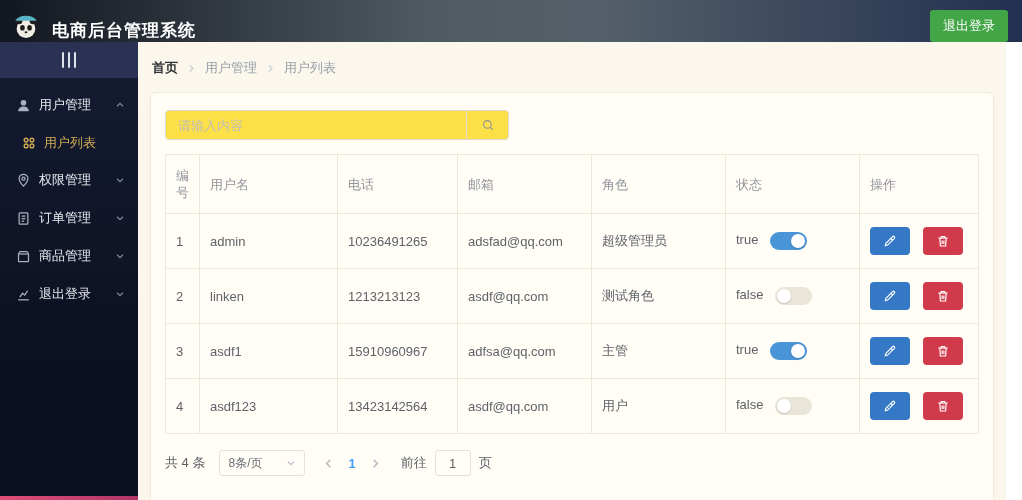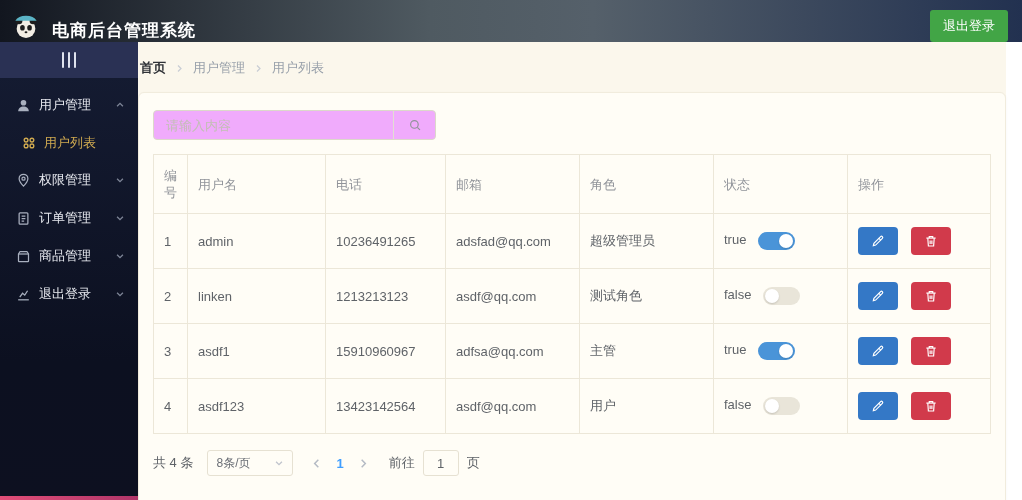--- a/index.html
+++ b/index.html
@@ -32,33 +32,33 @@
   .menu-item .mi-label { flex:1; }
   .menu-item .mi-chevron { display:flex; color:#7d8496; }
   .menu-item.sub { padding-left:22px; height:37px; }
   .menu-item.active { color:#d0aa50; }
   .menu-item.active .mi-icon { color:#d0aa50; }
   .rot180 { transform:rotate(180deg); }
   .sidebar-accent { position:absolute; left:0; bottom:0; width:100%; height:4px;
     background:linear-gradient(90deg,#e14e78,#b03569); }
 
   
-  .main { flex:1; background:#fbf7ec; padding:12px 0 0; margin-right:16px; }
+  .main { flex:1; background:#fbf7ec; padding:12px 12px 0; margin-right:16px; }
   .breadcrumb { display:flex; align-items:center; gap:9px; font-size:13px; margin:5px 0 0 2px; }
   .crumb { color:#98a0aa; }
   .crumb.first { color:#2f3237; font-weight:700; }
   .crumb-sep { display:flex; }
 
   .card { margin-top:15px; background:#fffdf6; border:1px solid #f1ecdd; border-radius:6px;
     padding:17px 14px 42px; box-shadow:0 1px 3px rgba(0,0,0,0.04); }
 
   
   .toolbar { display:flex; align-items:center; }
-  .search-group { width:283px; height:30px; display:flex; border:1px solid #dcd8ca;
-    border-radius:4px; background:#f0abfc; overflow:hidden; }
+  .search-group { width:344px; height:30px; display:flex; border:1px solid #dcd8ca;
+    border-radius:4px; background:#fde047; overflow:hidden; }
   .search-input { flex:1; border:none; outline:none; background:transparent; padding:0 12px;
     font-size:13px; color:#606266; font-family:inherit; }
   .search-input::placeholder { color:#c2bfb4; }
   .search-append { width:42px; border:none; border-left:1px solid #e3dfd2; background:transparent;
     display:flex; align-items:center; justify-content:center; color:#909399; cursor:pointer; }
   .add-user-btn { margin-left:20px; height:30px; padding:0 15px; background:#62b13c; color:#fff;
     border:none; border-radius:4px; font-size:13px; cursor:pointer; font-family:inherit; }
 
   
   table { width:100%; margin-top:14px; border-collapse:collapse; }

